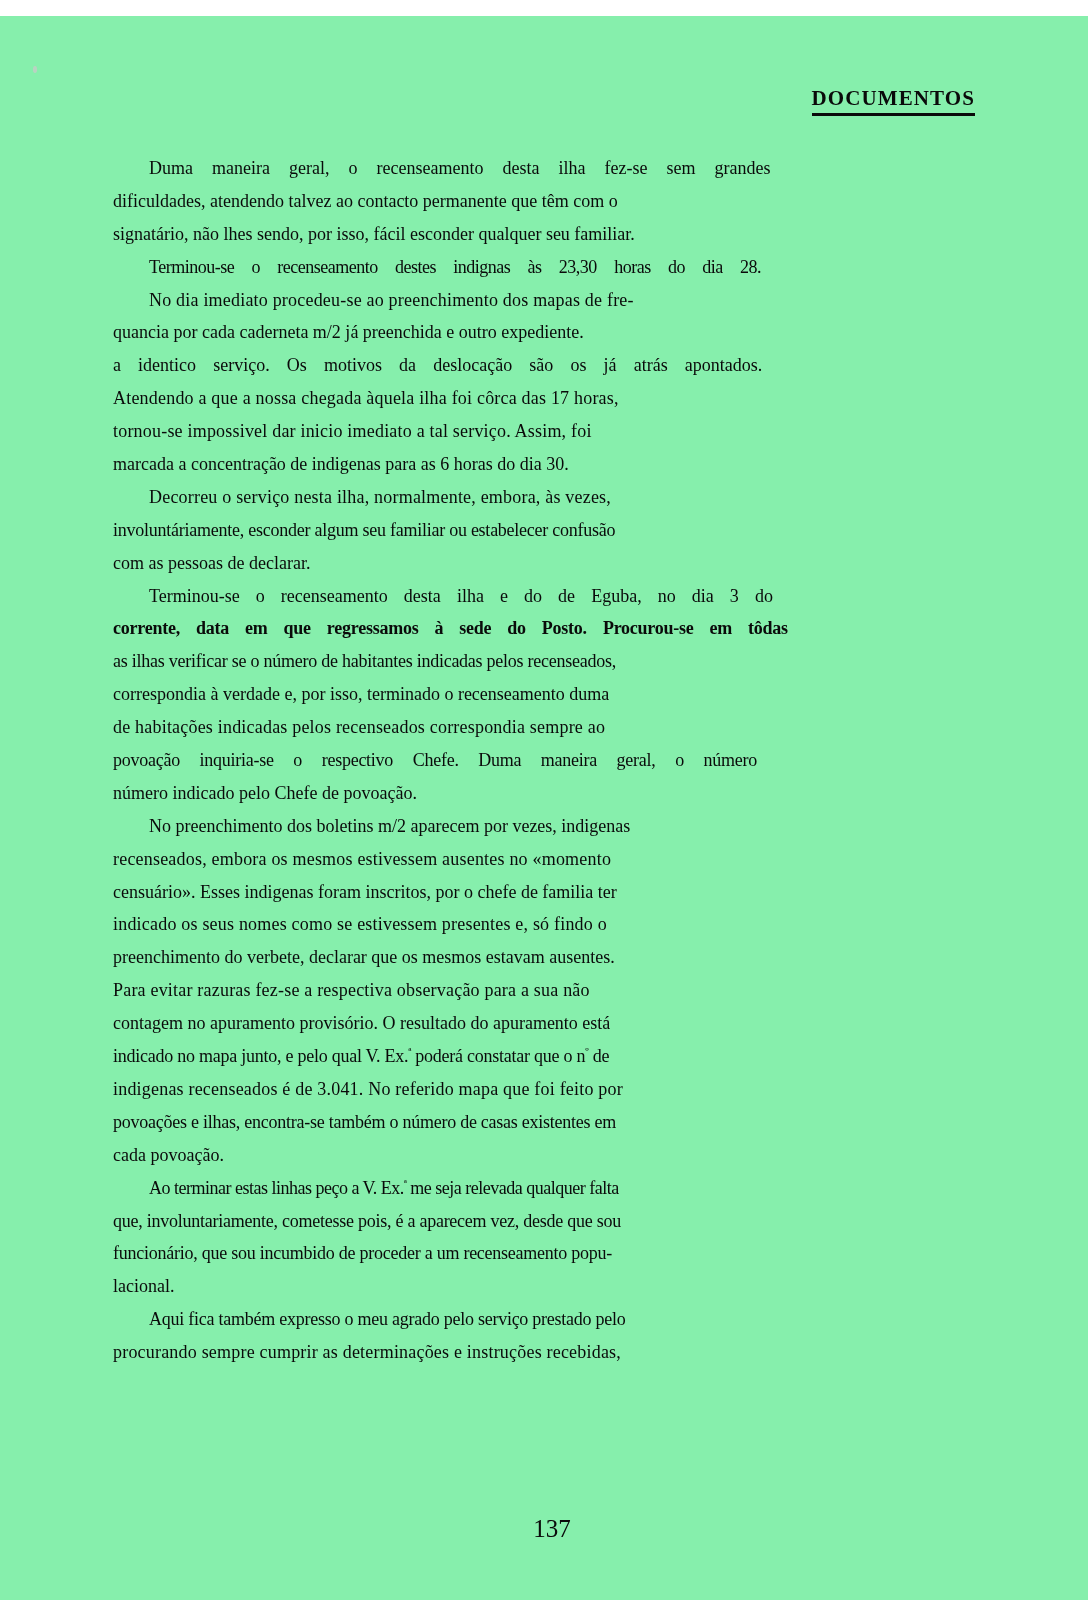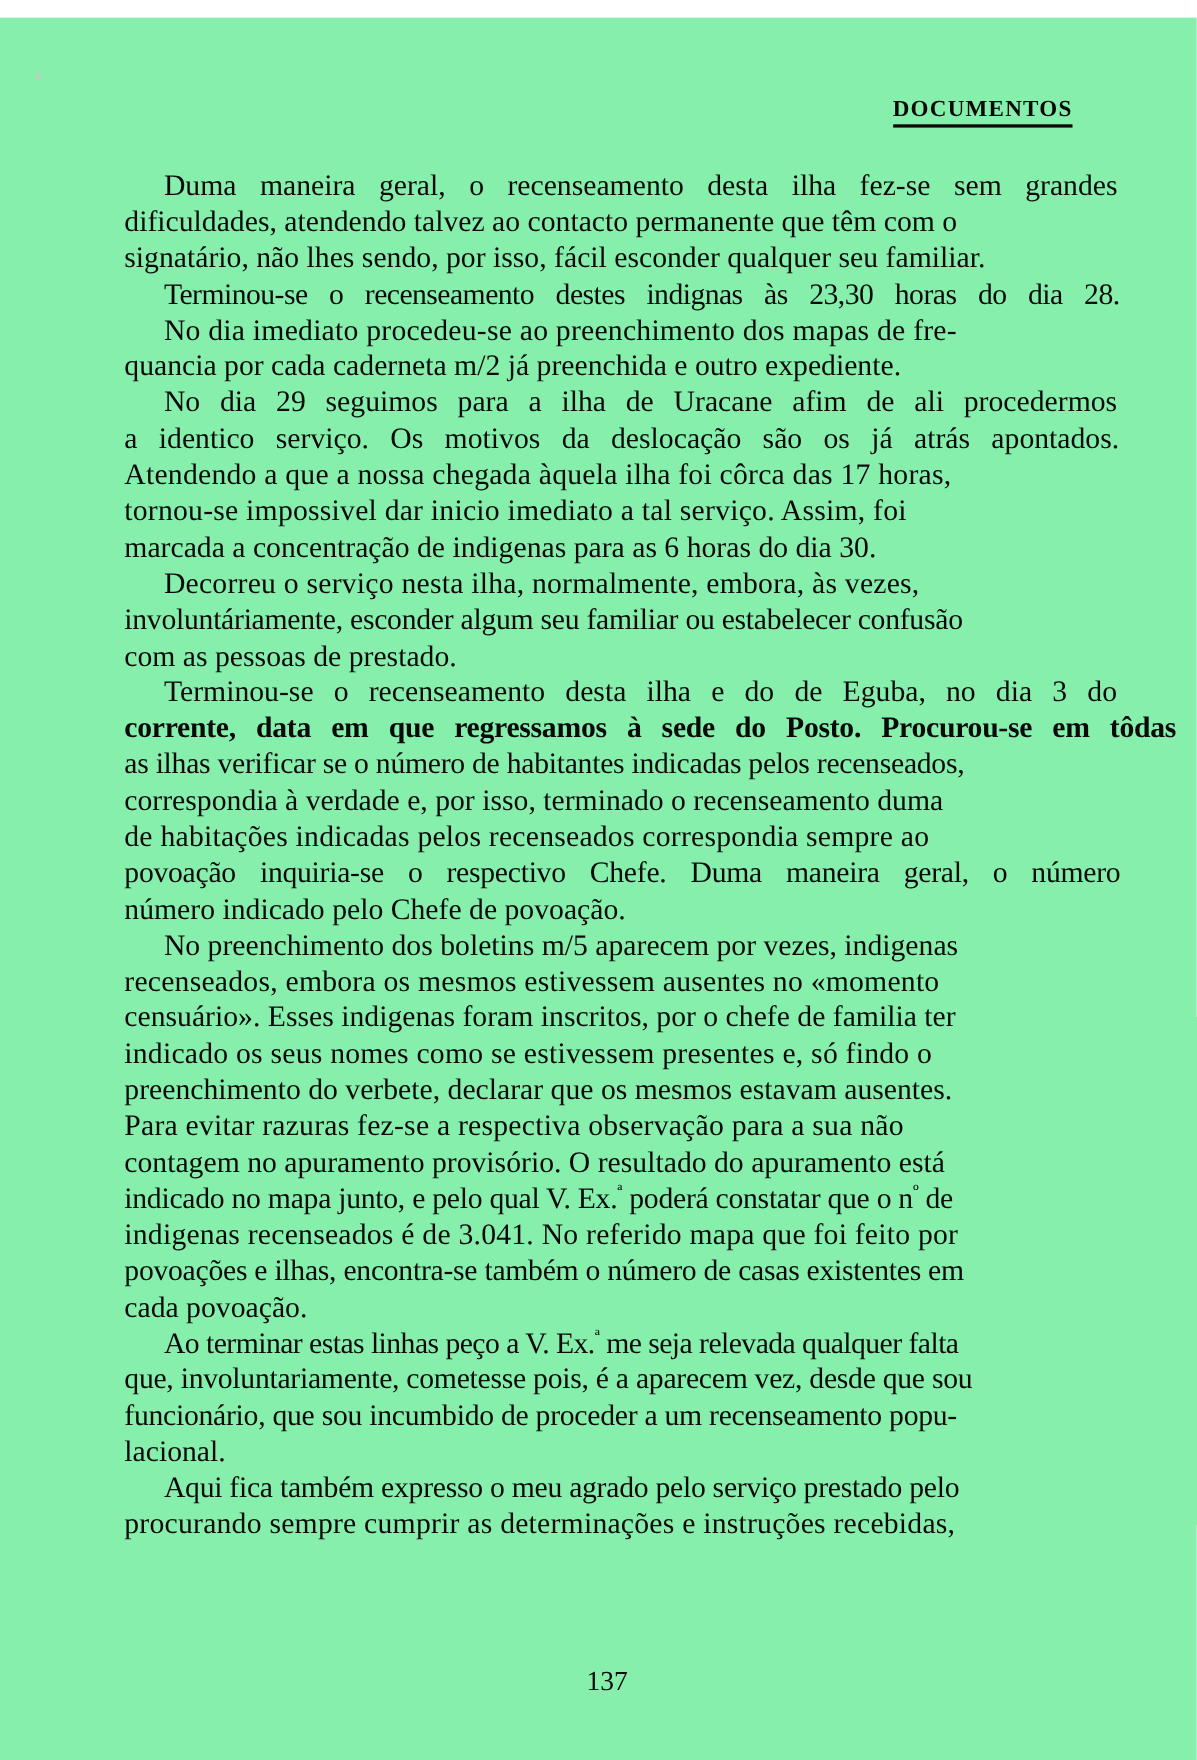--- a/index.html
+++ b/index.html
@@ -52,21 +52,21 @@
     position: absolute;
     left: 113px;
     top: 136px;
     width: 862px;
   }
 
   
   .ln {
     display: block;
     height: 32.9px;
-    font-size: 27px;
+    font-size: 18px;
     line-height: 32.9px;
     white-space: nowrap;
     overflow: visible;
   }
   
   .ln.last { display: block; }
   .ln.ind { text-indent: 36px; }
 
   
   .tight { letter-spacing: -0.25px; }
@@ -104,39 +104,38 @@
 
     <div class="ln ind" style="word-spacing: 14.53px;">Duma maneira geral, o recenseamento desta ilha fez-se sem grandes</div>
     <div class="ln">dificuldades, atendendo talvez ao contacto permanente que têm com o</div>
     <div class="ln last">signatário, não lhes sendo, por isso, fácil esconder qualquer seu familiar.</div>
 
     <div class="ln ind tighter" style="word-spacing: 13.29px;">Terminou-se o recenseamento destes indignas às 23,30 horas do dia 28.</div>
 
     <div class="ln ind wide">No dia imediato procedeu-se ao preenchimento dos mapas de fre-</div>
     <div class="ln last">quancia por cada caderneta m/2 já preenchida e outro expediente.</div>
 
-    <div class="ln ind" style="word-spacing: 11.24px;">No dia 29 seguimos para a ilha de Uracane afim de ali procedermos</div>
     <div class="ln" style="word-spacing: 12.63px;">a identico serviço. Os motivos da deslocação são os já atrás apontados.</div>
     <div class="ln wide">Atendendo a que a nossa chegada àquela ilha foi côrca das 17 horas,</div>
     <div class="ln wide">tornou-se impossivel dar inicio imediato a tal serviço. Assim, foi</div>
     <div class="ln last">marcada a concentração de indigenas para as 6 horas do dia 30.</div>
 
     <div class="ln ind wide">Decorreu o serviço nesta ilha, normalmente, embora, às vezes,</div>
     <div class="ln tight">involuntáriamente, esconder algum seu familiar ou estabelecer confusão</div>
-    <div class="ln last">com as pessoas de prestado.</div>
+    <div class="ln last">com as pessoas de declarar.</div>
 
     <div class="ln ind" style="word-spacing: 11.57px;">Terminou-se o recenseamento desta ilha e do de Eguba, no dia 3 do</div>
     <div class="ln tight" style="word-spacing: 11.8px; font-weight: bold;">corrente, data em que regressamos à sede do Posto. Procurou-se em tôdas</div>
     <div class="ln tight">as ilhas verificar se o número de habitantes indicadas pelos recenseados,</div>
     <div class="ln">correspondia à verdade e, por isso, terminado o recenseamento duma</div>
     <div class="ln wide">de habitações indicadas pelos recenseados correspondia sempre ao</div>
     <div class="ln tight" style="word-spacing: 15.32px;">povoação inquiria-se o respectivo Chefe. Duma maneira geral, o número</div>
     <div class="ln last">número indicado pelo Chefe de povoação.</div>
 
-    <div class="ln ind">No preenchimento dos boletins m/5 aparecem por vezes, indigenas</div>
+    <div class="ln ind">No preenchimento dos boletins m/2 aparecem por vezes, indigenas</div>
     <div class="ln wide">recenseados, embora os mesmos estivessem ausentes no «momento</div>
     <div class="ln">censuário». Esses indigenas foram inscritos, por o chefe de familia ter</div>
     <div class="ln wide">indicado os seus nomes como se estivessem presentes e, só findo o</div>
     <div class="ln">preenchimento do verbete, declarar que os mesmos estavam ausentes.</div>
     <div class="ln wide">Para evitar razuras fez-se a respectiva observação para a sua não</div>
     <div class="ln">contagem no apuramento provisório. O resultado do apuramento está</div>
     <div class="ln tight"><span>indicado no mapa junto, e pelo qual V. Ex.</span><span class="sup">ª</span><span> poderá constatar que o n</span><span class="sup">º</span><span> de</span></div>
     <div class="ln wide">indigenas recenseados é de 3.041. No referido mapa que foi feito por</div>
     <div class="ln tight">povoações e ilhas, encontra-se também o número de casas existentes em</div>
     <div class="ln last">cada povoação.</div>

